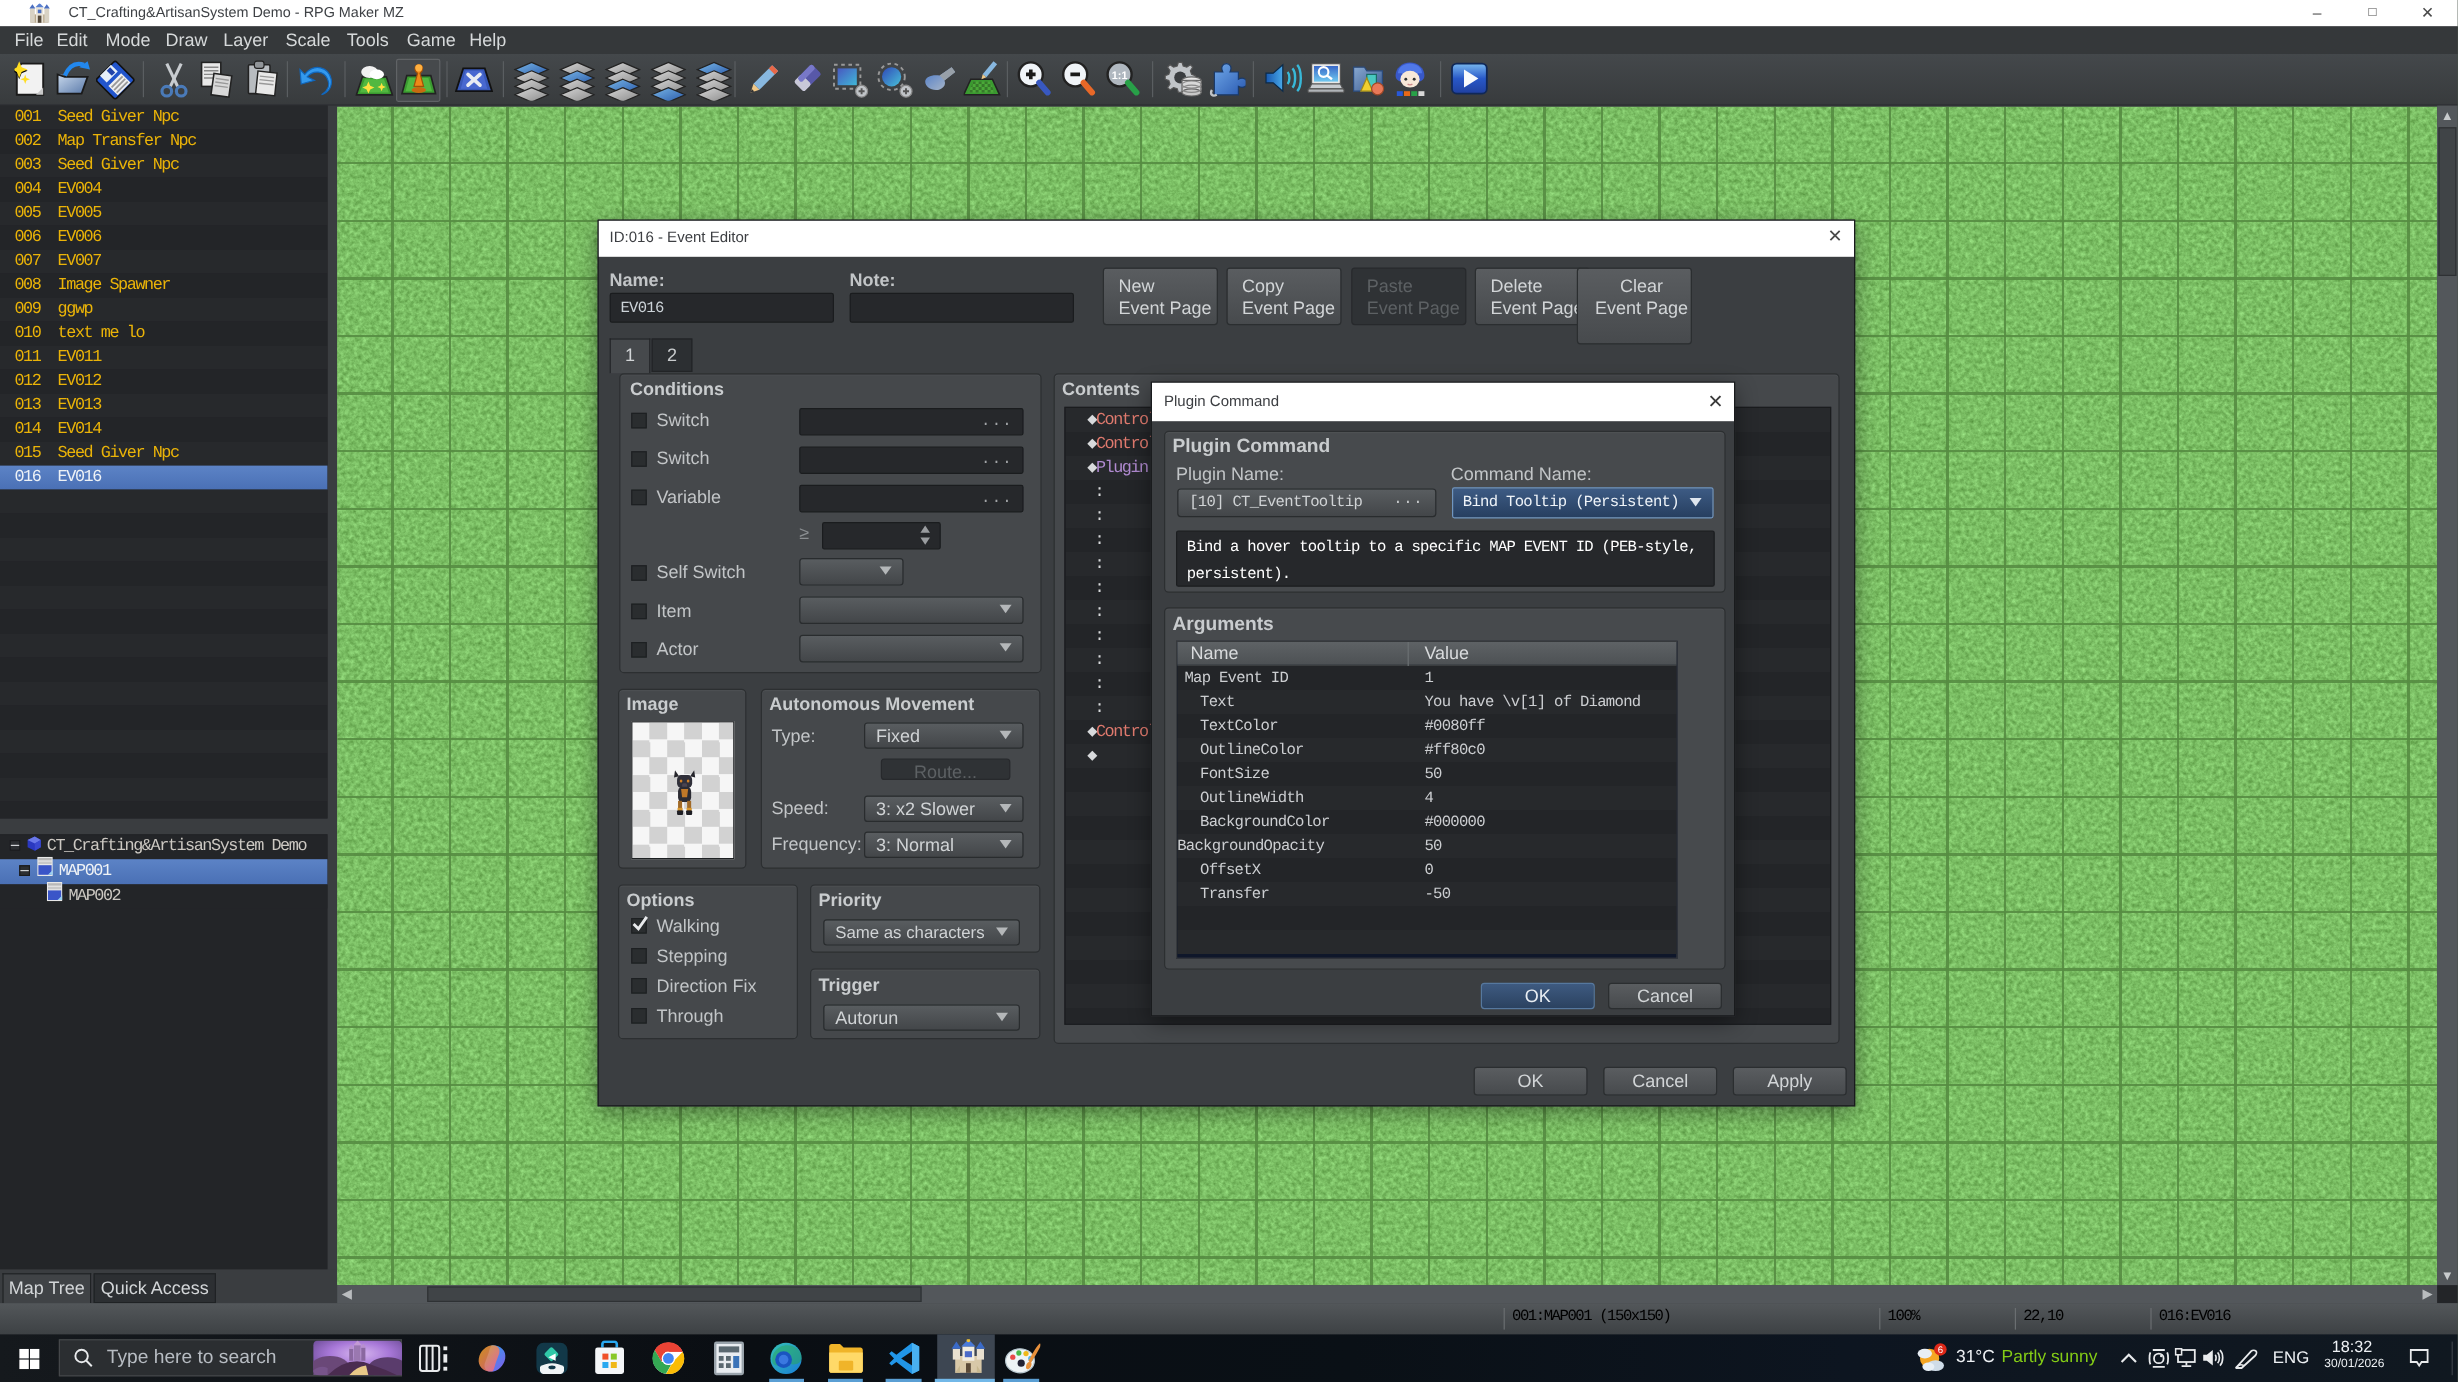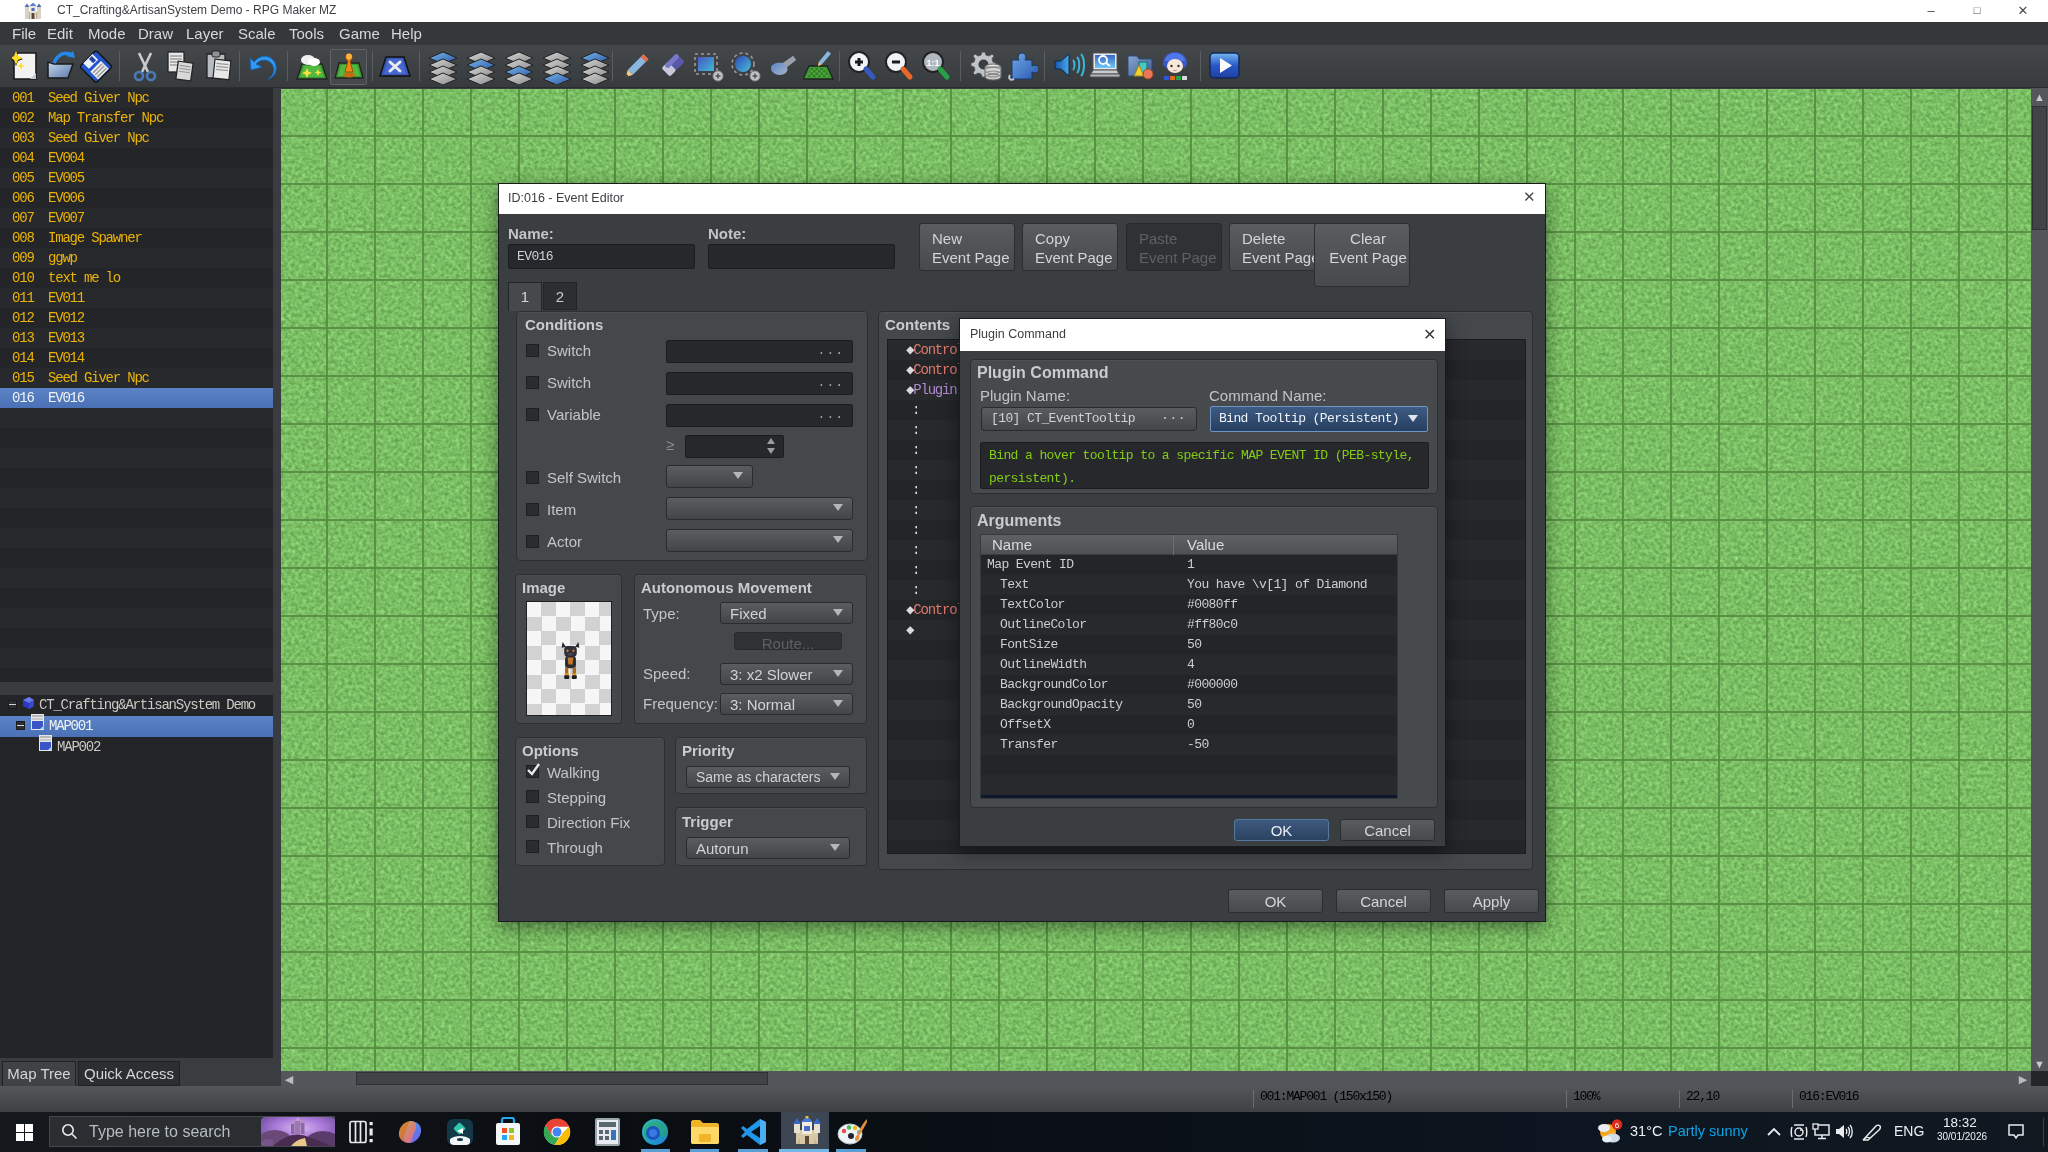--- a/index.html
+++ b/index.html
@@ -705,21 +705,21 @@
 <div class="abs" style="left:836px;top:1149px;width:30px;height:3px;background:#5a9fd4"></div>
 <svg class="abs" style="left:1596px;top:1118px" width="28" height="28" viewBox="0 0 28 28">
         <circle cx="12" cy="14" r="8" fill="#f5a623"></circle>
         <ellipse cx="8" cy="10" rx="6" ry="4" fill="#e8eef4"></ellipse>
         <ellipse cx="17" cy="20" rx="7" ry="4.5" fill="#cfdce8"></ellipse>
         <ellipse cx="11" cy="21" rx="5" ry="3.5" fill="#e8f0f6"></ellipse>
         <circle cx="21" cy="6.5" r="5.2" fill="#de2818"></circle>
         <text x="21" y="9.5" font-size="8" fill="#fff" text-anchor="middle" font-family="Liberation Sans">6</text>
       </svg>
 <div class="abs" style="left:1630px;top:1123px;font-size:14.5px;color:#eef1f4">31°C</div>
-<div class="abs" style="left:1668px;top:1123px;font-size:14.5px;color:#0ea5e9">Partly sunny</div>
+<div class="abs" style="left:1668px;top:1123px;font-size:14.5px;color:#84cc16">Partly sunny</div>
 <svg class="abs" style="left:1766px;top:1126px" width="16" height="12" viewBox="0 0 16 12">
         <polyline points="2,9 8,3 14,9" fill="none" stroke="#e8eaec" stroke-width="1.8"></polyline>
       </svg>
 <svg class="abs" style="left:1790px;top:1123px" width="18" height="18" viewBox="0 0 18 18">
         <circle cx="9" cy="9" r="4" fill="none" stroke="#e8eaec" stroke-width="1.5"></circle>
         <path d="M4 2 L14 2 M4 16 L14 16" stroke="#e8eaec" stroke-width="1.5"></path>
         <path d="M2 4 C1 6 1 12 2 14 M16 4 C17 6 17 12 16 14" stroke="#e8eaec" stroke-width="1.5" fill="none"></path>
         <circle cx="11" cy="7" r="1" fill="#e8eaec"></circle>
       </svg>
 <svg class="abs" style="left:1812px;top:1123px" width="19" height="17" viewBox="0 0 19 17">
@@ -893,35 +893,35 @@
 <div class="dlg" id="pcdlg" style="left:959px;top:318px;width:487px;height:529px">
 <div class="dtitle" style="height:32px"></div>
 <div class="abs" style="left:10px;top:8px;font-size:12.5px;color:#3c3e42">Plugin Command</div>
 <div class="abs" style="left:463px;top:6px;font-size:16px;color:#3a3a3a">✕</div>
 <div class="gbox" style="left:10px;top:40px;width:468px;height:135px;background:#474a4d"></div>
 <div class="glbl" style="left:17px;top:45px;font-size:16px">Plugin Command</div>
 <div class="lbl" style="left:20px;top:68px">Plugin Name:</div>
 <div class="dd mono" style="left:21px;top:88px;width:216px;height:24px;line-height:22px;font-size:13px;letter-spacing:-0.6px;white-space:nowrap;overflow:hidden"><span style="margin-left:9px">[10] CT_EventTooltip</span><span style="position:absolute;right:10px;top:-3px;letter-spacing:0.5px;color:#c8cbcd">...</span></div>
 <div class="lbl" style="left:249px;top:68px">Command Name:</div>
 <div class="abs mono" style="left:250px;top:87px;width:218px;height:26px;background:linear-gradient(#3d5b84,#273f60);border:1px solid #6f96c2;border-radius:2px;color:#eef3f8;font-size:13px;letter-spacing:-0.6px;line-height:24px;white-space:nowrap;overflow:hidden"><span style="margin-left:8px">Bind Tooltip (Persistent)</span><div class="dda" style="top:8px;border-top-color:#dfe6ee"></div></div>
-<div class="abs mono" style="left:20px;top:123px;width:449px;height:47px;background:#26282b;border:1px solid #1b1d1f;border-radius:2px;color:#84cc16;font-size:13px;letter-spacing:-0.6px;line-height:23px;padding:1px 0 0 8px;white-space:nowrap">Bind a hover tooltip to a specific MAP EVENT ID (PEB-style,<br>persistent).</div>
+<div class="abs mono" style="left:20px;top:123px;width:449px;height:47px;background:#26282b;border:1px solid #1b1d1f;border-radius:2px;color:#ffffff;font-size:13px;letter-spacing:-0.6px;line-height:23px;padding:1px 0 0 8px;white-space:nowrap">Bind a hover tooltip to a specific MAP EVENT ID (PEB-style,<br>persistent).</div>
 <div class="gbox" style="left:10px;top:187px;width:468px;height:302px;background:#474a4d"></div>
 <div class="glbl" style="left:17px;top:193px;font-size:16px">Arguments</div>
 <div class="abs" style="left:20px;top:215px;width:418px;height:265px;background:#0f172a;border:1px solid #36393c;overflow:hidden" id="argtable">
 <div style="position:absolute;left:0;top:0;width:453px;height:20px;background:linear-gradient(#5e6265,#4d5154);border-bottom:1px solid #3a3d3f;color:#d8dadc;font-size:15px;line-height:20px"><span style="margin-left:11px">Name</span><span style="position:absolute;left:206px">Value</span></div>
 <div style="position:absolute;left:192px;top:0;width:1px;height:20px;background:#6c7073"></div>
 <div style="position:absolute;left:439px;top:0;width:1px;height:20px;background:#6c7073"></div>
 <div style="position:absolute;left:0;top:20px;width:453px;height:20px;background:#232528;color:#ccced1;font-family:'Liberation Mono',monospace;font-size:13px;letter-spacing:-0.6px;line-height:20px;white-space:pre"><span style="margin-left:6px">Map Event ID</span><span style="position:absolute;left:206px">1</span></div>
 <div style="position:absolute;left:0;top:40px;width:453px;height:20px;background:#27292c;color:#ccced1;font-family:'Liberation Mono',monospace;font-size:13px;letter-spacing:-0.6px;line-height:20px;white-space:pre"><span style="margin-left:19px">Text</span><span style="position:absolute;left:206px">You have \v[1] of Diamond</span></div>
 <div style="position:absolute;left:0;top:60px;width:453px;height:20px;background:#232528;color:#ccced1;font-family:'Liberation Mono',monospace;font-size:13px;letter-spacing:-0.6px;line-height:20px;white-space:pre"><span style="margin-left:19px">TextColor</span><span style="position:absolute;left:206px">#0080ff</span></div>
 <div style="position:absolute;left:0;top:80px;width:453px;height:20px;background:#27292c;color:#ccced1;font-family:'Liberation Mono',monospace;font-size:13px;letter-spacing:-0.6px;line-height:20px;white-space:pre"><span style="margin-left:19px">OutlineColor</span><span style="position:absolute;left:206px">#ff80c0</span></div>
 <div style="position:absolute;left:0;top:100px;width:453px;height:20px;background:#232528;color:#ccced1;font-family:'Liberation Mono',monospace;font-size:13px;letter-spacing:-0.6px;line-height:20px;white-space:pre"><span style="margin-left:19px">FontSize</span><span style="position:absolute;left:206px">50</span></div>
 <div style="position:absolute;left:0;top:120px;width:453px;height:20px;background:#27292c;color:#ccced1;font-family:'Liberation Mono',monospace;font-size:13px;letter-spacing:-0.6px;line-height:20px;white-space:pre"><span style="margin-left:19px">OutlineWidth</span><span style="position:absolute;left:206px">4</span></div>
 <div style="position:absolute;left:0;top:140px;width:453px;height:20px;background:#232528;color:#ccced1;font-family:'Liberation Mono',monospace;font-size:13px;letter-spacing:-0.6px;line-height:20px;white-space:pre"><span style="margin-left:19px">BackgroundColor</span><span style="position:absolute;left:206px">#000000</span></div>
-<div style="position:absolute;left:0;top:160px;width:453px;height:20px;background:#27292c;color:#ccced1;font-family:'Liberation Mono',monospace;font-size:13px;letter-spacing:-0.6px;line-height:20px;white-space:pre"><span style="margin-left:19px">BackgroundOpacity</span><span style="position:absolute;left:206px">50</span></div>
+<div style="position:absolute;left:0;top:160px;width:453px;height:20px;background:#27292c;color:#ccced1;font-family:'Liberation Mono',monospace;font-size:13px;letter-spacing:-0.6px;line-height:20px;white-space:pre"><span style="">BackgroundOpacity</span><span style="position:absolute;left:206px">50</span></div>
 <div style="position:absolute;left:0;top:180px;width:453px;height:20px;background:#232528;color:#ccced1;font-family:'Liberation Mono',monospace;font-size:13px;letter-spacing:-0.6px;line-height:20px;white-space:pre"><span style="margin-left:19px">OffsetX</span><span style="position:absolute;left:206px">0</span></div>
 <div style="position:absolute;left:0;top:200px;width:453px;height:20px;background:#27292c;color:#ccced1;font-family:'Liberation Mono',monospace;font-size:13px;letter-spacing:-0.6px;line-height:20px;white-space:pre"><span style="margin-left:19px">Transfer</span><span style="position:absolute;left:206px">-50</span></div>
 <div style="position:absolute;left:0;top:220px;width:453px;height:20px;background:#232528"></div>
 <div style="position:absolute;left:0;top:240px;width:453px;height:20px;background:#27292c"></div>
 </div>
 <div class="abs" style="left:274px;top:500px;width:95px;height:22px;background:linear-gradient(#3e5a80,#2b4260);border:1px solid #56789e;border-radius:3px;color:#e8edf2;font-size:15px;text-align:center;line-height:21px">OK</div>
 <div class="btn" style="left:380px;top:500px;width:95px;height:22px;line-height:21px">Cancel</div>
 </div>
 
 </div>

